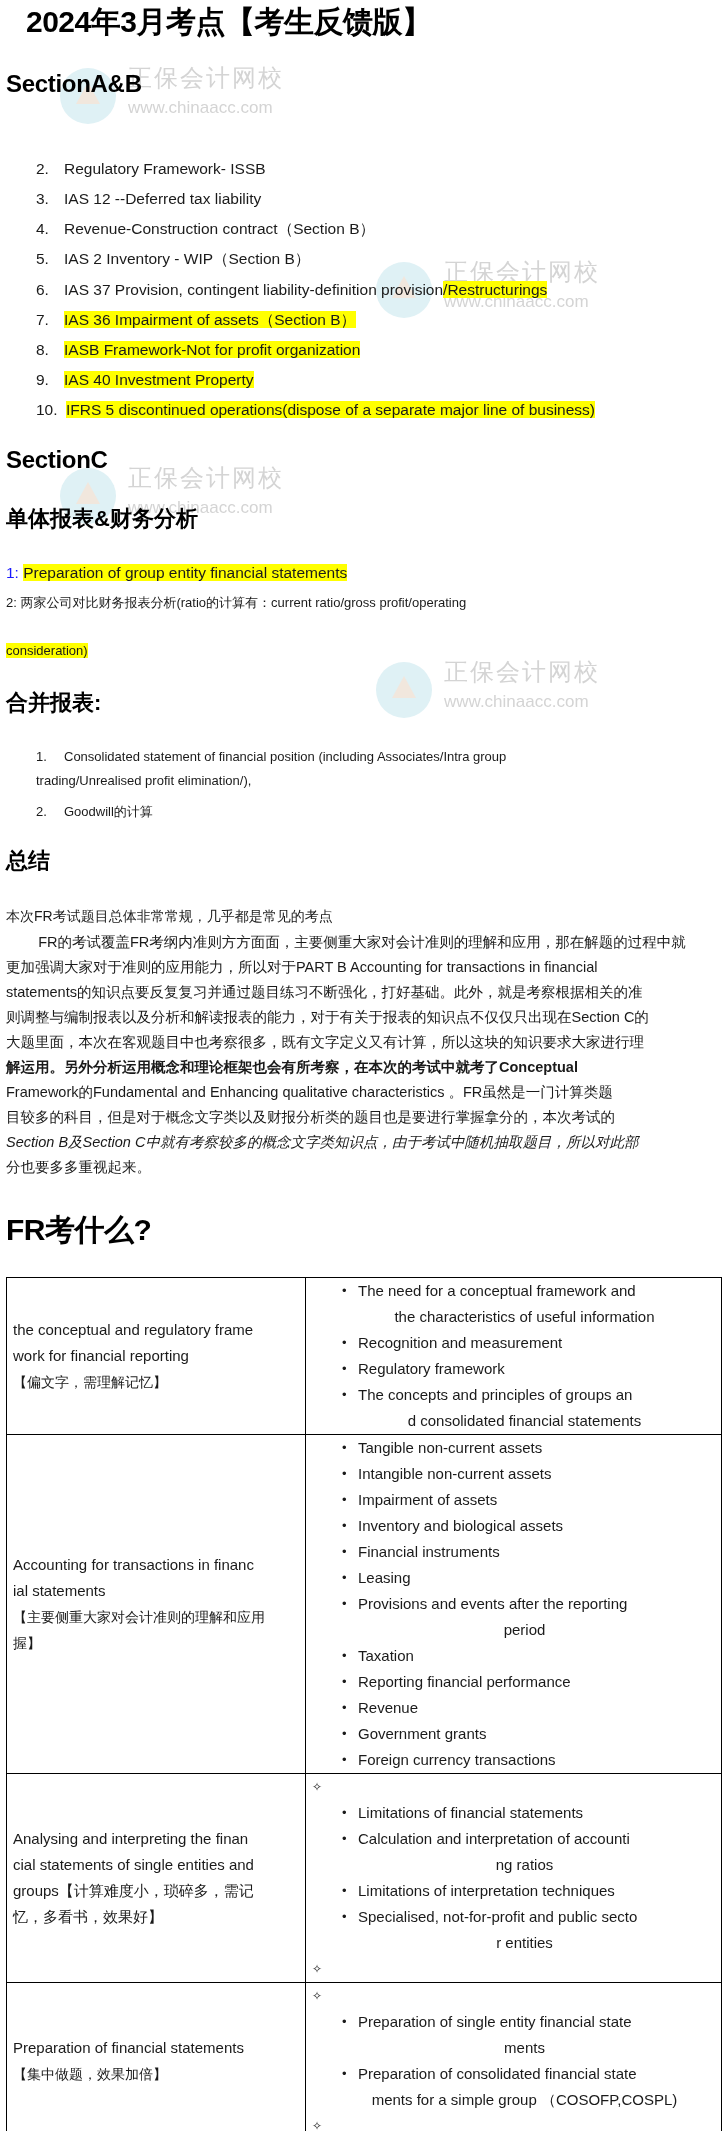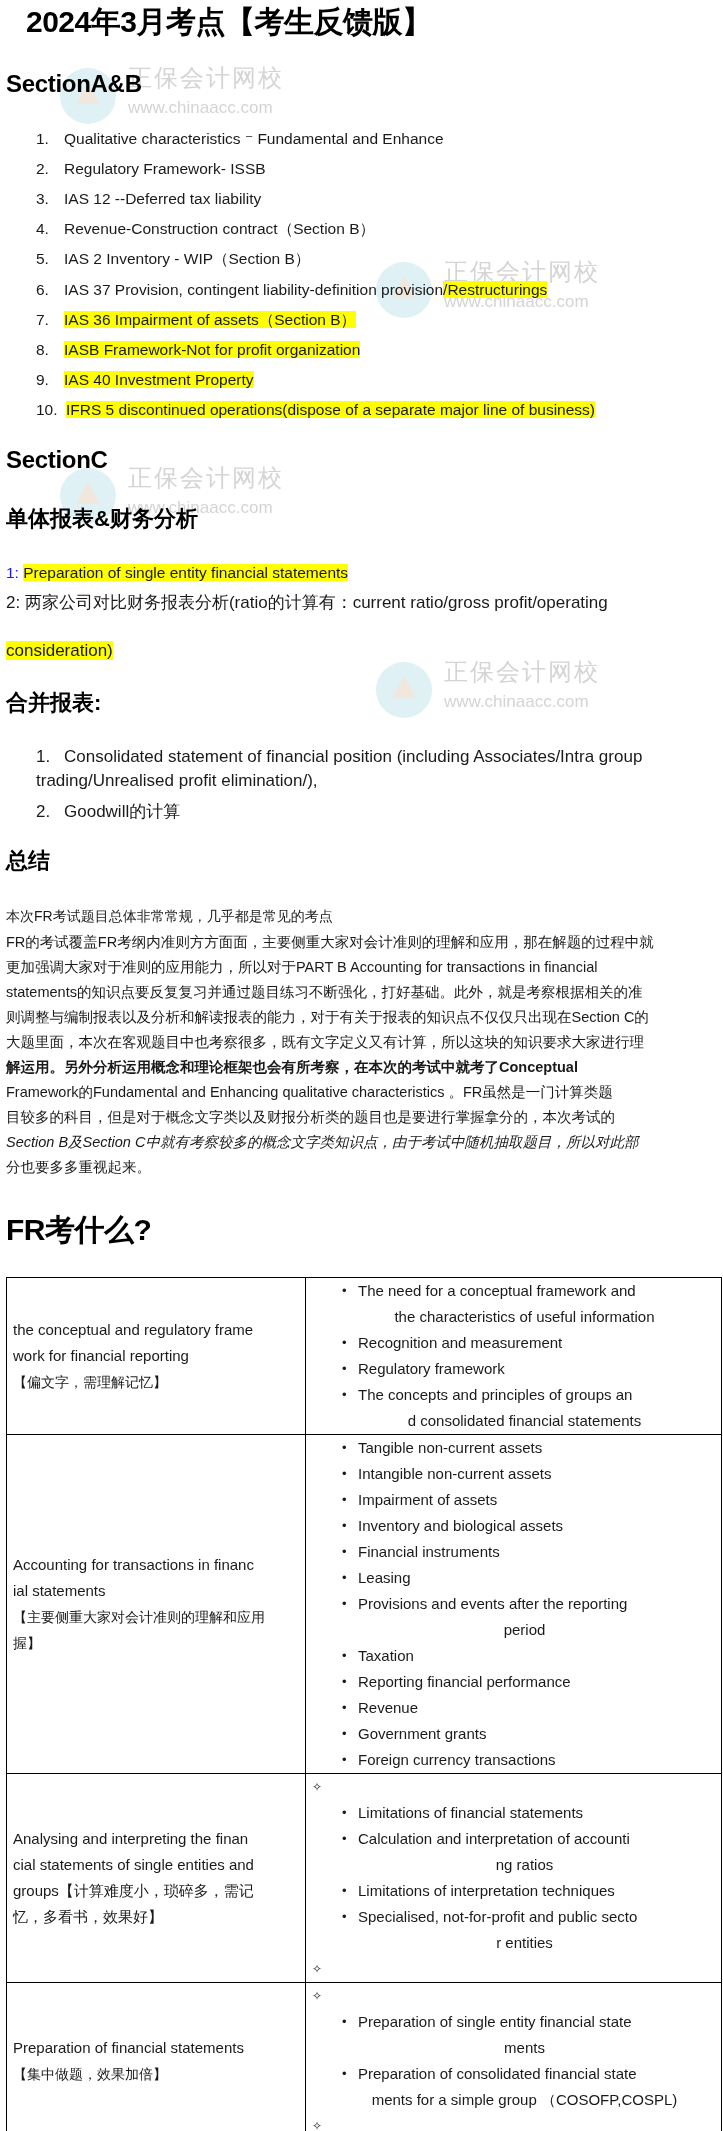--- a/index.html
+++ b/index.html
@@ -23,21 +23,21 @@
   .h3 {
     font-family: "Liberation Sans", "DejaVu Sans", sans-serif;
     font-size: 22px; color: #000000; font-weight: bold;
   }
   .txt {
     font-family: "Liberation Sans", "DejaVu Sans", sans-serif;
     font-size: 15.5px; color: #1a1a1a; line-height: 25px;
   }
   .small {
     font-family: "Liberation Sans", "DejaVu Sans", sans-serif;
-    font-size: 17px; color: #1a1a1a; line-height: 25px;
+    font-size: 13px; color: #1a1a1a; line-height: 25px;
   }
   .hl { background: #ffff00; }
   .num { display: inline-block; width: 28px; }
   .blue { color: #1a1aff; }
 
   
   .wm { position: absolute; width: 240px; height: 70px; pointer-events: none; }
   .wm .circ {
     position: absolute; left: 0; top: 6px; width: 56px; height: 56px;
     border-radius: 50%; background: #dff1f5;
@@ -107,23 +107,20 @@
     <div class="circ"></div>
     <div class="tri"></div>
     <div class="cn">正保会计网校</div>
     <div class="url">www.chinaacc.com</div>
   </div>
 
   <div class="abs h1" style="left:6px; top:2px;margin-left:20px;">2024年3月考点【考生反馈版】</div>
 
   <div class="abs h2" style="left:6px; top:70px;">SectionA&amp;B</div>
 
-  <div class="abs txt" style="left:36px; top:126px;">
-    <span class="num">1.</span><span>Qualitative characteristics ⁻ Fundamental and Enhance</span>
-  </div>
   <div class="abs txt" style="left:36px; top:156px;">
     <span class="num">2.</span><span>Regulatory Framework- ISSB</span>
   </div>
   <div class="abs txt" style="left:36px; top:186px;">
     <span class="num">3.</span><span>IAS 12 --Deferred tax liability</span>
   </div>
   <div class="abs txt" style="left:36px; top:216px;">
     <span class="num">4.</span><span>Revenue-Construction contract（Section B）</span>
   </div>
   <div class="abs txt" style="left:36px; top:246px;">
@@ -143,42 +140,42 @@
   </div>
   <div class="abs txt" style="left:36px; top:397px;">
     <span class="num" style="width:30px;">10.</span><span class="hl">IFRS 5 discontinued operations(dispose of a separate major line of business)</span>
   </div>
 
   <div class="abs h2" style="left:6px; top:446px;">SectionC</div>
   <div class="abs h3" style="left:6px; top:504px;">单体报表&amp;财务分析</div>
 
   <div class="abs txt" style="left:6px; top:560px;">
     <span class="blue">1:</span>
-    <span class="hl">Preparation of single entity financial statements</span>
+    <span class="hl">Preparation of group entity financial statements</span>
   </div>
   <div class="abs small" style="left:6px; top:590px;">2: 两家公司对比财务报表分析(ratio的计算有：current ratio/gross profit/operating</div>
   <div class="abs small" style="left:6px; top:638px;">
     <span class="hl">consideration)</span>
   </div>
 
   <div class="abs h3" style="left:6px; top:688px;">合并报表:</div>
 
   <div class="abs small" style="left:36px; top:744px;">
     <span class="num">1.</span><span>Consolidated statement of financial position (including Associates/Intra group</span>
   </div>
   <div class="abs small" style="left:36px; top:768px;">trading/Unrealised profit elimination/),</div>
   <div class="abs small" style="left:36px; top:799px;">
     <span class="num">2.</span><span>Goodwill的计算</span>
   </div>
 
   <div class="abs h3" style="left:6px; top:846px;">总结</div>
   <div class="abs small" style="left:6px; top:904px; font-size:14px;">本次FR考试题目总体非常常规，几乎都是常见的考点</div>
 
   <div class="para" style="top:930px;">
-    <div style="white-space:nowrap;">FR的考试覆盖FR考纲内准则方方面面，主要侧重大家对会计准则的理解和应用，那在解题的过程中就</div>
+    <div style="white-space:nowrap;text-align:center;">FR的考试覆盖FR考纲内准则方方面面，主要侧重大家对会计准则的理解和应用，那在解题的过程中就</div>
     <div style="white-space:nowrap;">更加强调大家对于准则的应用能力，所以对于PART B Accounting for transactions in financial</div>
     <div style="white-space:nowrap;">statements的知识点要反复复习并通过题目练习不断强化，打好基础。此外，就是考察根据相关的准</div>
     <div style="white-space:nowrap;">则调整与编制报表以及分析和解读报表的能力，对于有关于报表的知识点不仅仅只出现在Section C的</div>
     <div style="white-space:nowrap;">大题里面，本次在客观题目中也考察很多，既有文字定义又有计算，所以这块的知识要求大家进行理</div>
     <div style="white-space:nowrap;font-weight:bold;">解运用。另外分析运用概念和理论框架也会有所考察，在本次的考试中就考了Conceptual</div>
     <div style="white-space:nowrap;">Framework的Fundamental and Enhancing qualitative characteristics 。FR虽然是一门计算类题</div>
     <div style="white-space:nowrap;">目较多的科目，但是对于概念文字类以及财报分析类的题目也是要进行掌握拿分的，本次考试的</div>
     <div style="white-space:nowrap;font-style:italic;">Section B及Section C中就有考察较多的概念文字类知识点，由于考试中随机抽取题目，所以对此部</div>
     <div style="white-space:nowrap;">分也要多多重视起来。</div>
   </div>

